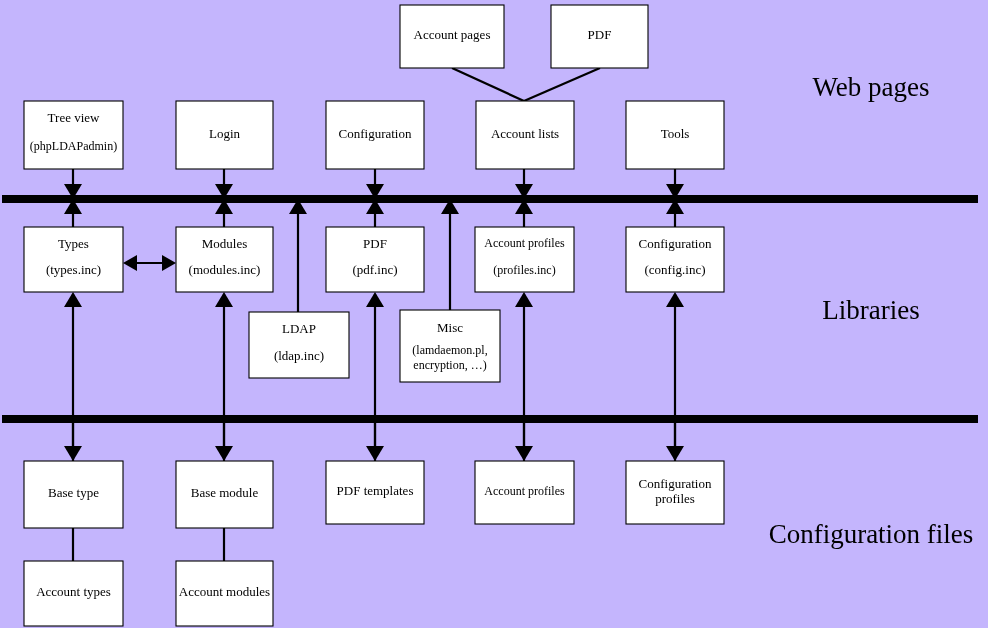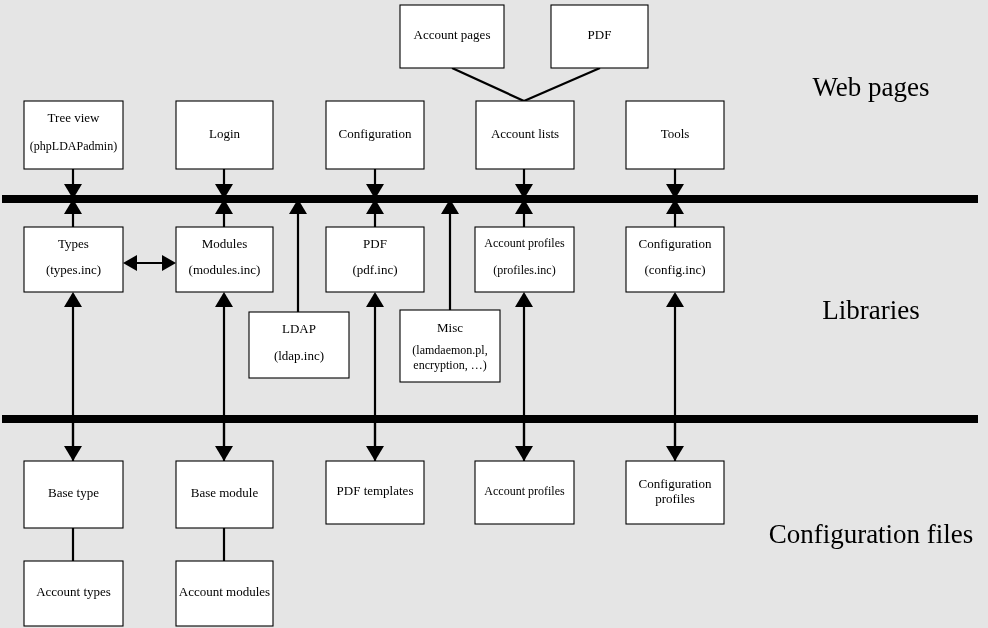--- a/index.html
+++ b/index.html
@@ -7,21 +7,21 @@
     padding: 0;
     background: #ffffff;
   }
   body {
     font-family: "Liberation Serif", "DejaVu Serif", serif;
   }
   #diagram-root {
     position: relative;
     width: 988px;
     height: 628px;
-    background: #e5e5e5;
+    background: #c4b5fd;
     overflow: hidden;
   }
   svg.diagram-canvas {
     position: absolute;
     top: 0;
     left: 0;
     width: 988px;
     height: 628px;
     display: block;
   }

